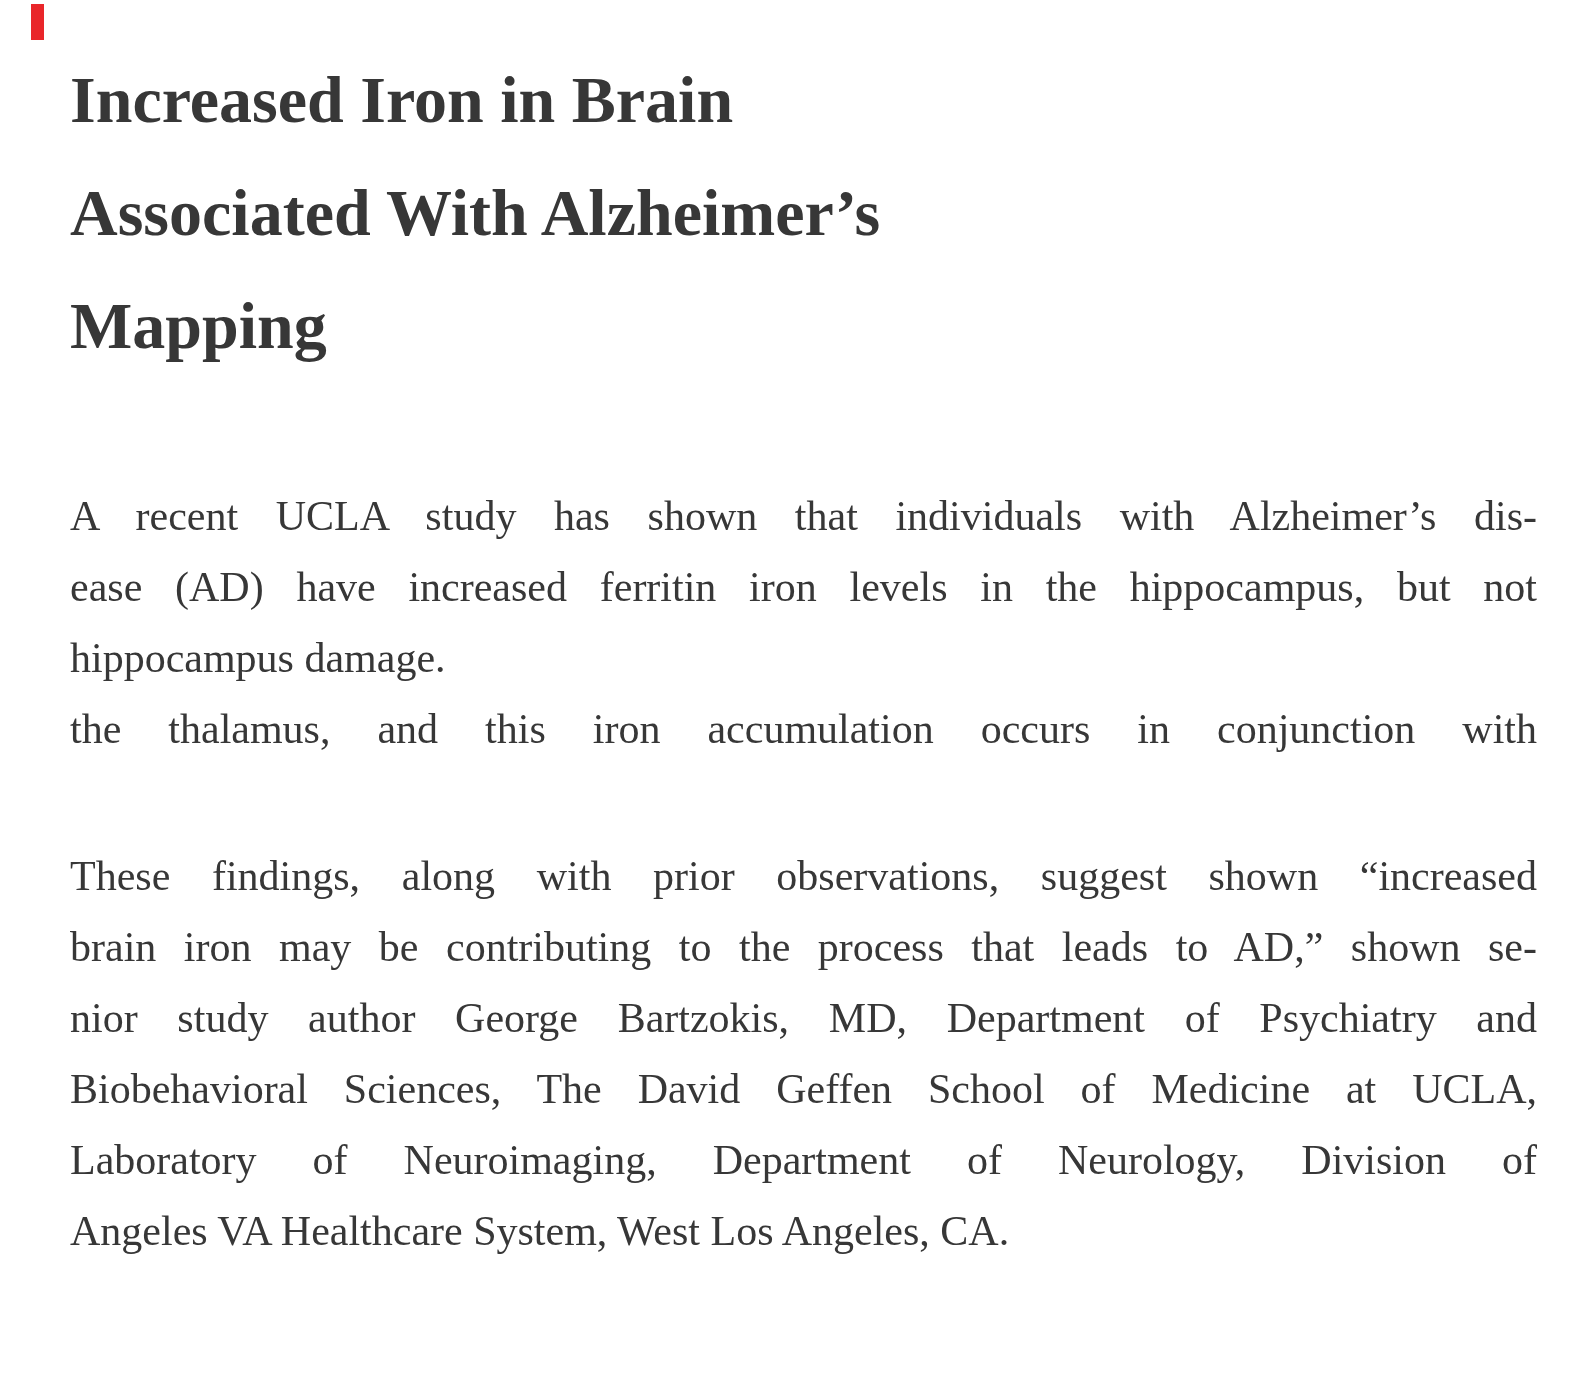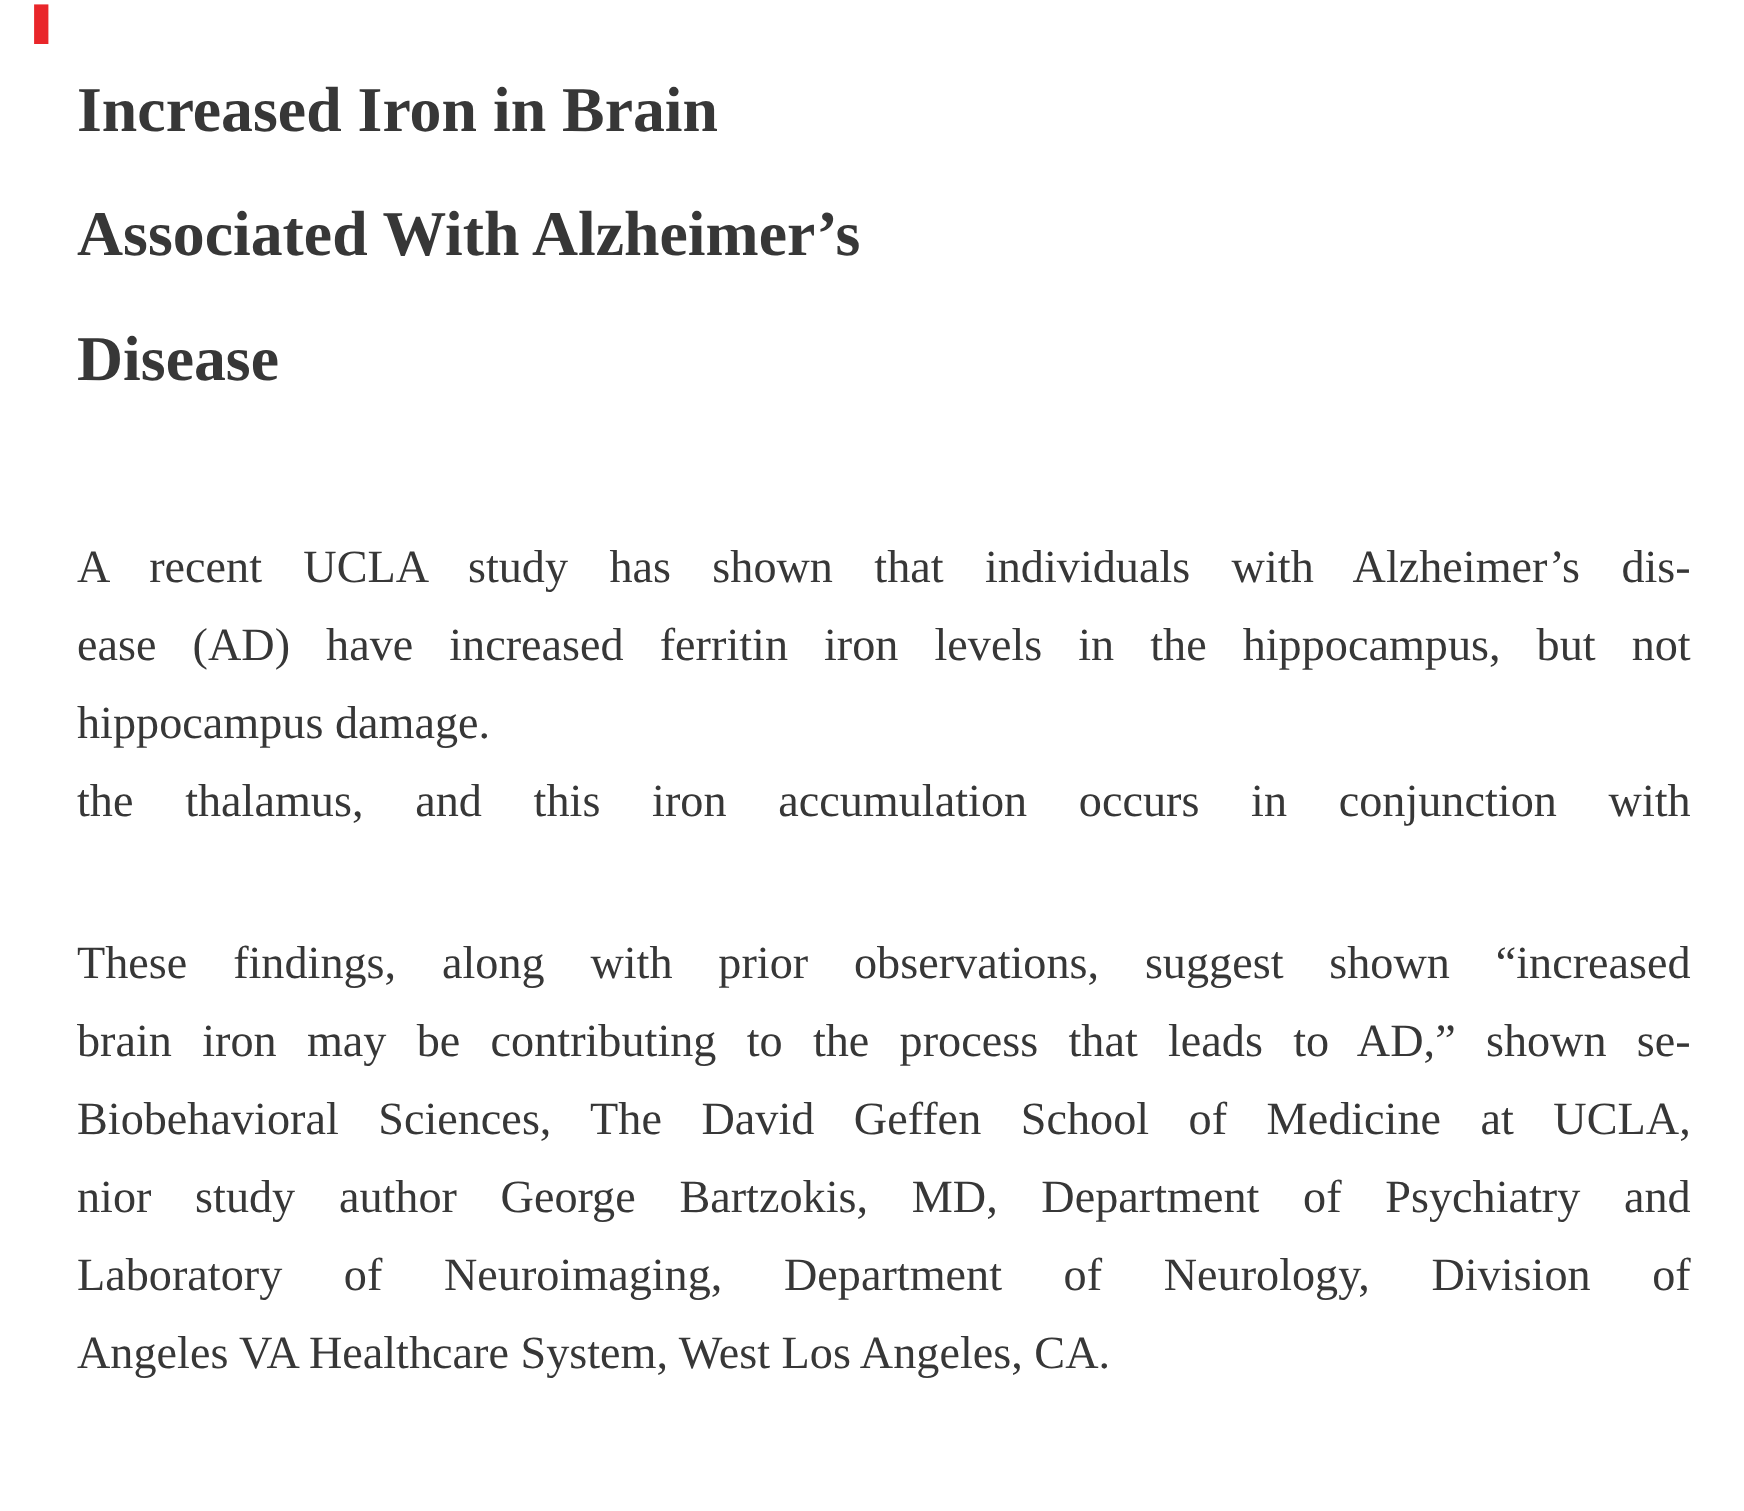--- a/index.html
+++ b/index.html
@@ -20,21 +20,21 @@
     top: 4px;
     width: 13px;
     height: 36px;
     background: #e9262a;
   }
   .article {
     padding: 0 48px 0 70px;
   }
   .page-title {
     margin: 43px 0 0 0;
-    font-size: 58px;
+    font-size: 66px;
     line-height: 113px;
     font-weight: 700;
   }
   .title-line {
     display: block;
     white-space: nowrap;
   }
   .paragraph {
     margin: 76px 0 0 0;
     font-size: 42px;
@@ -57,34 +57,34 @@
 <body>
 
 <div class="accent-bar" style="background: rgb(233, 38, 42);"></div>
 
 <div class="article" style="color: rgb(55, 55, 55);">
 
   <h1 class="page-title">
 
   <span class="title-line">Increased Iron in Brain</span>
       <span class="title-line">Associated With Alzheimer’s</span>
-      <span class="title-line last-line">Disease</span>
+      <span class="title-line last-line">Mapping</span>
     </h1>
 
   <div class="paragraph first">
 
   <span class="text-line">A recent UCLA study has shown that individuals with Alzheimer’s dis-</span>
       <span class="text-line">ease (AD) have increased ferritin iron levels in the hippocampus, but not</span>
       <span class="text-line last-line">hippocampus damage.</span>
       <span class="text-line">the thalamus, and this iron accumulation occurs in conjunction with</span>
     </div>
 
   <div class="paragraph">
 
   <span class="text-line">These findings, along with prior observations, suggest shown “increased</span>
       <span class="text-line">brain iron may be contributing to the process that leads to AD,” shown se-</span>
+      <span class="text-line">nior study author George Bartzokis, MD, Department of Psychiatry and</span>
       <span class="text-line">Biobehavioral Sciences, The David Geffen School of Medicine at UCLA,</span>
-      <span class="text-line">nior study author George Bartzokis, MD, Department of Psychiatry and</span>
       <span class="text-line">Laboratory of Neuroimaging, Department of Neurology, Division of</span>
       <span class="text-line last-line">Angeles VA Healthcare System, West Los Angeles, CA.</span>
     </div>
 
 </div>
 
 </body></html>

